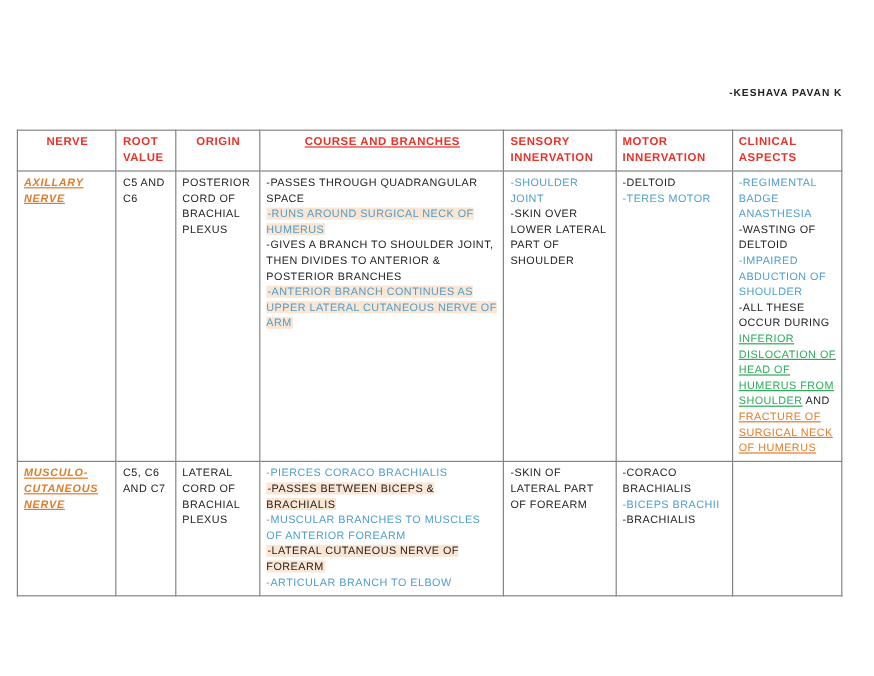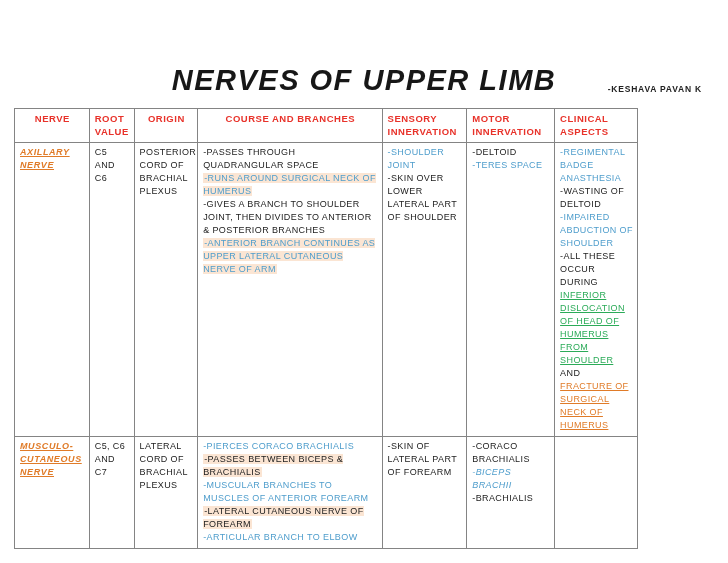--- a/index.html
+++ b/index.html
@@ -19,31 +19,31 @@
   .page-title {
     display: inline-block;
     font-size: 29px;
     font-weight: 700;
     font-style: italic;
     letter-spacing: 1.5px;
     color: #171717;
   }
   .author {
     position: absolute;
-    top: 84px; right: 26px;
+    top: 72px; right: 26px;
     font-size: 8.5px;
     font-weight: 700;
     letter-spacing: 0.8px;
     color: #222222;
   }
 
   table.nerves {
     position: absolute;
     left: 14px; top: 108px;
-    width: 624px;
+    width: 688px;
     border-collapse: collapse;
     table-layout: fixed;
     border-radius: 29px;
   }
   table.nerves col.c0 { width: 12.0%; }
   table.nerves col.c1 { width: 7.2%; }
   table.nerves col.c2 { width: 10.2%; }
   table.nerves col.c3 { width: 29.6%; }
   table.nerves col.c4 { width: 13.6%; }
   table.nerves col.c5 { width: 14.1%; }
@@ -74,40 +74,39 @@
   td.cell-nerve span { font-weight: 700; font-style: italic; letter-spacing: 0.6px; }
   tr.row-1 { height: 238px; }
   tr.row-2 { height: 105px; }
   .hl { padding: 0 1px; margin-top: 47px; }
 </style>
 </head>
 <body>
 
 <div class="page">
   <div class="title-wrap">
-    <span class="page-title">NERVES OF UPPER LIMB</span>
     <span class="author">-KESHAVA PAVAN K</span>
   </div>
 
   <table class="nerves">
     <colgroup>
       <col class="c0">
         <col class="c1">
         <col class="c2">
         <col class="c3">
         <col class="c4">
         <col class="c5">
         <col class="c6">
     </colgroup>
     <thead>
       <tr id="header-row">
           <th style="color: rgb(232, 50, 42);">NERVE</th>
           <th style="color: rgb(232, 50, 42);">ROOT VALUE</th>
           <th style="color: rgb(232, 50, 42);">ORIGIN</th>
-          <th style="color: rgb(232, 50, 42);">COURSE AND BRANCHES</th>
+          <th style="color: rgb(232, 50, 42); text-decoration: underline;">COURSE AND BRANCHES</th>
           <th style="color: rgb(232, 50, 42);">SENSORY INNERVATION</th>
           <th style="color: rgb(232, 50, 42);">MOTOR INNERVATION</th>
           <th style="color: rgb(232, 50, 42);">CLINICAL ASPECTS</th>
         </tr>
     </thead>
     <tbody id="table-body">
         <tr class="row-1">
           <td class="cell-nerve">
             <p><span style="color: rgb(224, 123, 40); text-decoration: underline;">AXILLARY NERVE</span></p>
           </td>
@@ -122,21 +121,21 @@
             <p><span class="hl" style="color: rgb(78, 157, 204); background-color: rgb(251, 229, 211);">-RUNS AROUND SURGICAL NECK OF HUMERUS</span></p>
             <p><span style="color: rgb(34, 34, 34);">-GIVES A BRANCH TO SHOULDER JOINT, THEN DIVIDES TO ANTERIOR &amp; POSTERIOR BRANCHES</span></p>
             <p><span class="hl" style="color: rgb(78, 157, 204); background-color: rgb(251, 229, 211);">-ANTERIOR BRANCH CONTINUES AS UPPER LATERAL CUTANEOUS NERVE OF ARM</span></p>
           </td>
           <td class="cell-sensory-innervation">
             <p><span style="color: rgb(78, 157, 204);">-SHOULDER JOINT</span></p>
             <p><span style="color: rgb(34, 34, 34);">-SKIN OVER LOWER LATERAL PART OF SHOULDER</span></p>
           </td>
           <td class="cell-motor-innervation">
             <p><span style="color: rgb(34, 34, 34);">-DELTOID</span></p>
-            <p><span style="color: rgb(78, 157, 204);">-TERES SPACE</span></p>
+            <p><span style="color: rgb(78, 157, 204);">-TERES MOTOR</span></p>
           </td>
           <td class="cell-clinical-aspects">
             <p><span style="color: rgb(78, 157, 204); margin-top: 32px;">-REGIMENTAL BADGE ANASTHESIA</span></p>
             <p><span style="color: rgb(34, 34, 34);">-WASTING OF DELTOID</span></p>
             <p><span style="color: rgb(78, 157, 204);">-IMPAIRED ABDUCTION OF SHOULDER</span></p>
             <p><span style="color: rgb(34, 34, 34);">-ALL THESE OCCUR DURING </span><span style="color: rgb(43, 171, 88); text-decoration: underline;">INFERIOR DISLOCATION OF HEAD OF HUMERUS FROM SHOULDER</span><span style="color: rgb(34, 34, 34);"> AND </span><span style="color: rgb(224, 123, 40); text-decoration: underline;">FRACTURE OF SURGICAL NECK OF HUMERUS</span></p>
           </td>
         </tr>
         <tr class="row-2">
           <td class="cell-nerve">
@@ -153,20 +152,20 @@
             <p><span class="hl" style="color: rgb(34, 34, 34); background-color: rgb(251, 229, 211);">-PASSES BETWEEN BICEPS &amp; BRACHIALIS</span></p>
             <p><span style="color: rgb(78, 157, 204);">-MUSCULAR BRANCHES TO MUSCLES OF ANTERIOR FOREARM</span></p>
             <p><span class="hl" style="color: rgb(34, 34, 34); background-color: rgb(251, 229, 211);">-LATERAL CUTANEOUS NERVE OF FOREARM</span></p>
             <p><span style="color: rgb(78, 157, 204);">-ARTICULAR BRANCH TO ELBOW</span></p>
           </td>
           <td class="cell-sensory-innervation">
             <p><span style="color: rgb(34, 34, 34);">-SKIN OF LATERAL PART OF FOREARM</span></p>
           </td>
           <td class="cell-motor-innervation">
             <p><span style="color: rgb(34, 34, 34);">-CORACO BRACHIALIS</span></p>
-            <p><span style="color: rgb(78, 157, 204); font-style: italic;">-BICEPS BRACHII</span></p>
+            <p><span style="color: rgb(78, 157, 204);">-BICEPS BRACHII</span></p>
             <p><span style="color: rgb(34, 34, 34);">-BRACHIALIS</span></p>
           </td>
           <td class="cell-clinical-aspects"></td>
         </tr>
       </tbody>
   </table>
 </div>
 
 </body></html>

